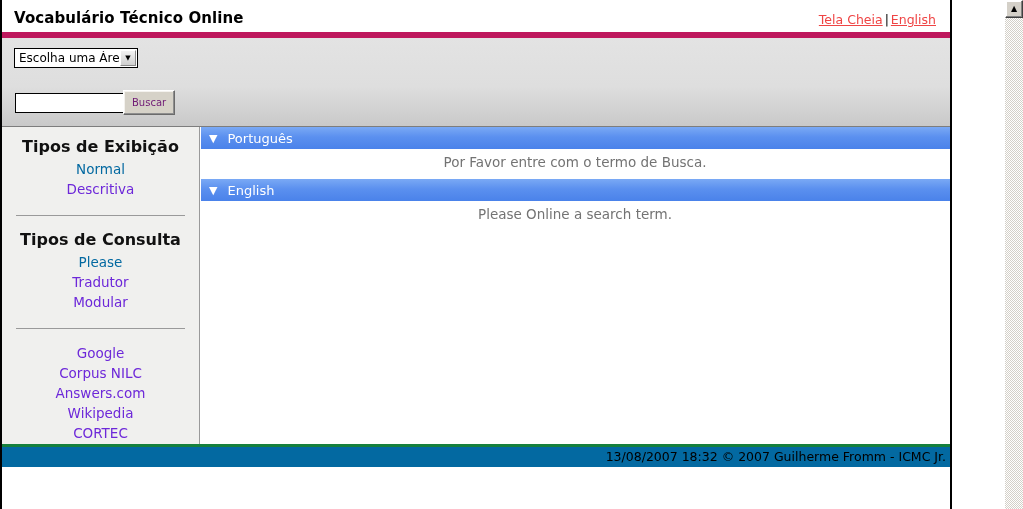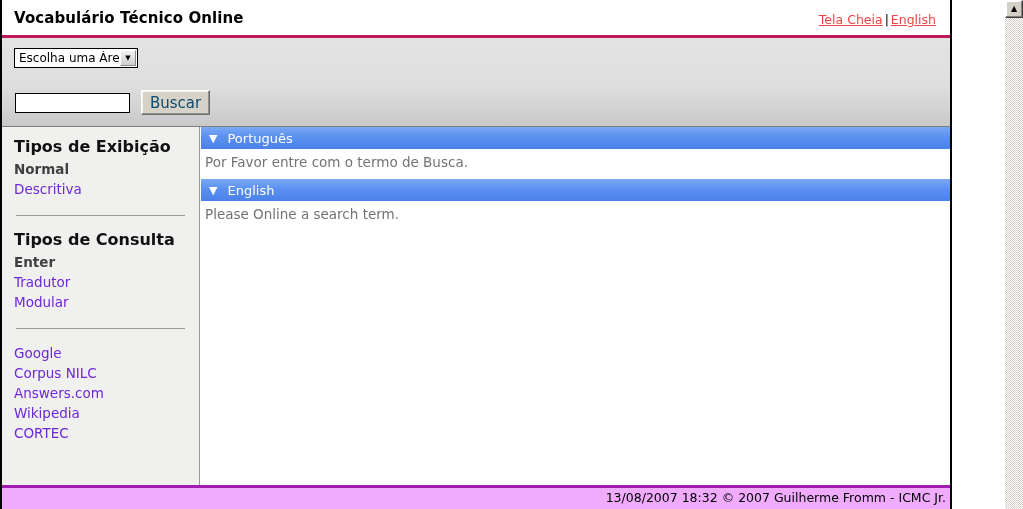--- a/index.html
+++ b/index.html
@@ -33,21 +33,21 @@
     border-left: 2px solid #000000;
     border-right: 2px solid #000000;
     box-sizing: border-box;
     background: #ffffff;
   }
 
   
   #header {
     position: relative;
     height: 38px;
-    border-bottom: 3px solid #be185d;
+    border-bottom: 6px solid #be185d;
     background: #ffffff;
     box-sizing: border-box;
   }
   #site-title {
     position: absolute;
     left: 12px;
     top: 9px;
     font-size: 15px;
     font-weight: bold;
     letter-spacing: 0.1px;
@@ -126,43 +126,44 @@
     border: 1px solid #000000;
     box-sizing: border-box;
     font-family: "DejaVu Sans", sans-serif;
     font-size: 12px;
     padding: 0 3px;
     color: #000000;
     outline: none;
   }
   #search-button {
     position: absolute;
-    left: 139px;
+    left: 121px;
     top: 52px;
     min-width: 50px;
     height: 25px;
     padding: 0 8px;
     background: #d6d2c8;
     border: 1px solid #6b6b6b;
     border-top-color: #ffffff;
     border-left-color: #ffffff;
     box-shadow: inset -1px -1px 0 #8e8e8e, inset 1px 1px 0 #f4f2ee;
     box-sizing: border-box;
     font-family: "DejaVu Sans", sans-serif;
-    font-size: 15px;
-    color: #0c4a6e;
+    font-size: 10px;
+    color: #701a75;
     cursor: pointer;
   }
 
   
   #body-row {
     position: relative;
-    height: 361px;
-    border-bottom: 3px solid #a21caf;
-    box-sizing: border-box;
+    height: 320px;
+    border-bottom: 3px solid #15803d;
+    box-sizing: border-box;
+    text-align: center;
   }
   #sidebar {
     position: absolute;
     left: 0; top: 0;
     width: 198px;
     height: 100%;
     background: #f0f0ee;
     border-right: 1px solid #9a9a9a;
     box-sizing: border-box;
     padding: 10px 12px 0 12px;
@@ -176,22 +177,22 @@
   }
   .side-link {
     display: block;
     font-size: 13.5px;
     line-height: 20px;
     color: #6d28d9;
     text-decoration: none;
     white-space: nowrap;
   }
   .side-link.active {
-    color: #404040;
-    font-weight: bold;
+    color: #0369a1;
+    font-weight: normal;
   }
   .side-divider {
     height: 1px;
     background: #9a9a9a;
     margin: 16px 2px 14px 2px;
   }
 
   #content {
     position: absolute;
     left: 199px;
@@ -220,22 +221,22 @@
     padding: 5px 5px 5px 4px;
     font-size: 13.5px;
     color: #737373;
     background: #ffffff;
     min-height: 20px;
   }
 
   
   #footer {
     position: relative;
-    height: 28px;
-    background: #f0abfc;
+    height: 20px;
+    background: #0369a1;
     text-align: right;
     box-sizing: border-box;
     padding: 2px 4px 0 0;
   }
   #footer-text {
     font-size: 12.5px;
     color: #000000;
     white-space: nowrap;
   }
 
@@ -304,21 +305,21 @@
         <div>
           <div class="side-heading">Tipos de Exibição</div>
           <a class="side-link active" href="#">Normal</a>
           <a class="side-link" href="#">Descritiva</a>
         </div>
 
         <div class="side-divider"></div>
 
         <div>
           <div class="side-heading">Tipos de Consulta</div>
-          <a class="side-link active" href="#">Enter</a>
+          <a class="side-link active" href="#">Please</a>
           <a class="side-link" href="#">Tradutor</a>
           <a class="side-link" href="#">Modular</a>
         </div>
 
         <div class="side-divider"></div>
 
         <div>
           <a class="side-link" href="#">Google</a>
           <a class="side-link" href="#">Corpus NILC</a>
           <a class="side-link" href="#">Answers.com</a>

